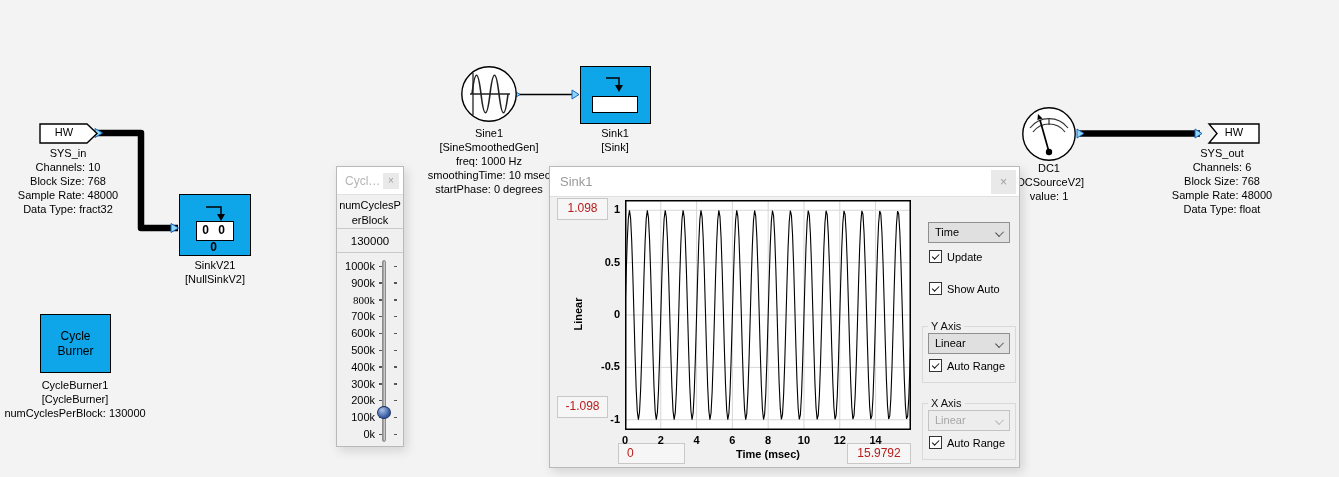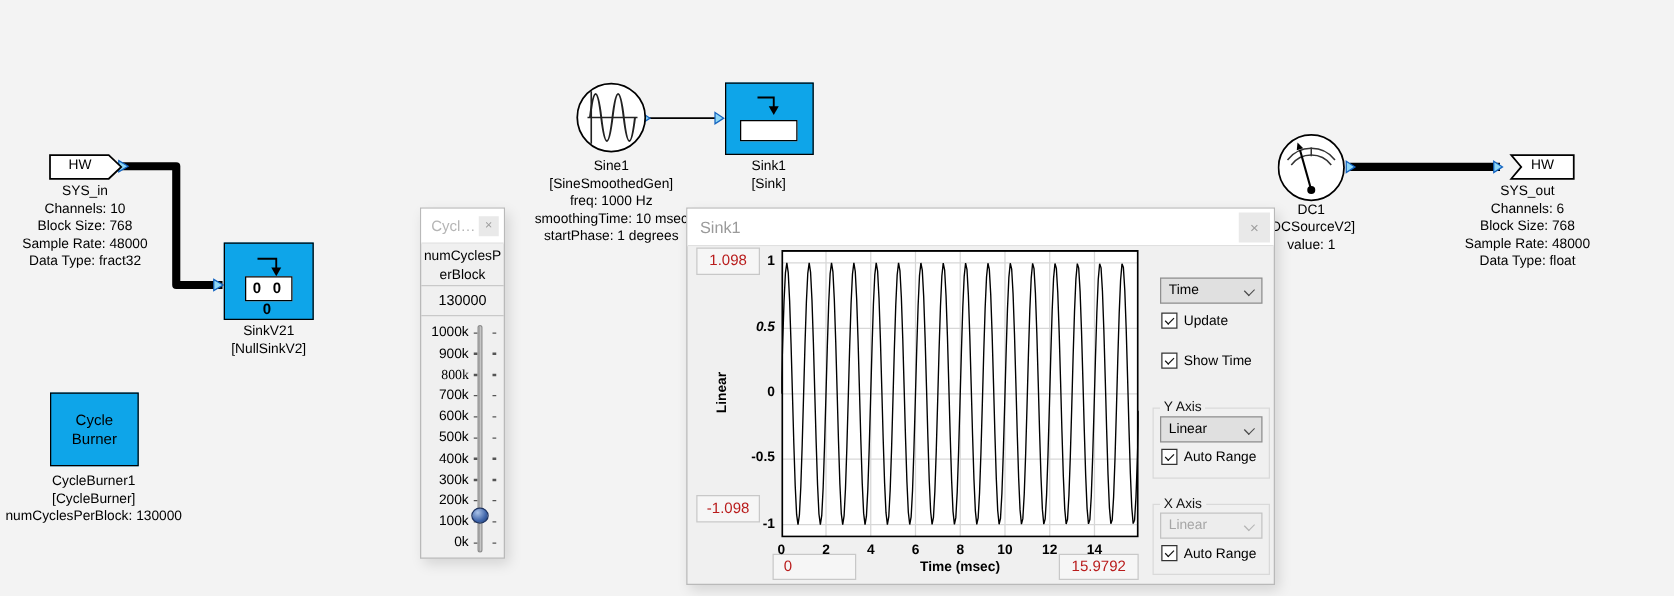--- a/index.html
+++ b/index.html
@@ -99,21 +99,21 @@
     <line x1="13" y1="8" x2="13" y2="50" stroke="#222" stroke-width="1.3"></line>
     <line x1="10" y1="29" x2="50" y2="29" stroke="#222" stroke-width="1.3"></line>
     <path d="M12,29 C15,4 18,4 21,29 C24,54 27,54 30,29 C33,4 36,4 39,29 C42,54 45,54 48,29" fill="none" stroke="#222" stroke-width="1.6"></path>
   </g>
 </svg>
 <div class="caption" style="left:409px;top:126px;width:160px;z-index:2">
   <div>Sine1</div>
   <div>[SineSmoothedGen]</div>
   <div>freq: 1000 Hz</div>
   <div>smoothingTime: 10 msec</div>
-  <div>startPhase: 1 degrees</div>
+  <div>startPhase: 0 degrees</div>
 </div>
 
 <div class="blockrect" style="left:580px;top:66px;width:71px;height:58px;z-index:2">
   <svg width="68" height="28" style="position:absolute;left:0;top:6px">
     <polyline points="25,5 38,5 38,13" fill="none" stroke="#000" stroke-width="1.5"></polyline>
     <polygon points="34,12 42,12 38,19" fill="#000"></polygon>
   </svg>
   <div style="position:absolute;left:11px;top:29px;width:46px;height:17px;border:1.8px solid #000;background:#fff"></div>
 </div>
 <div class="caption" style="left:535px;top:126px;width:160px;z-index:2">
@@ -257,21 +257,21 @@
   <div class="cb" style="left:379px;top:83px">
     <span class="box">
         <span class="mark"></span>
       </span>
     <span>Update</span>
   </div>
   <div class="cb" style="left:379px;top:115px">
     <span class="box">
         <span class="mark"></span>
       </span>
-    <span>Show Time</span>
+    <span>Show Auto</span>
   </div>
 
   <div class="group" style="left:372px;top:159px;width:94px;height:57px">
     <div class="glabel">Y Axis</div>
   </div>
   <div class="combo" style="left:378px;top:166px;width:82px">
     <span>Linear</span>
     <span class="chev"></span>
   </div>
   <div class="cb" style="left:379px;top:192px">
@@ -296,17 +296,17 @@
   </div>
 <div class="xtick" style="left: 60px; top: 267px;">0</div>
     <div class="xtick" style="left: 95.7965px; top: 267px;">2</div>
     <div class="xtick" style="left: 131.593px; top: 267px;">4</div>
     <div class="xtick" style="left: 167.39px; top: 267px;">6</div>
     <div class="xtick" style="left: 203.186px; top: 267px;">8</div>
     <div class="xtick" style="left: 238.983px; top: 267px;">10</div>
     <div class="xtick" style="left: 274.779px; top: 267px;">12</div>
     <div class="xtick" style="left: 310.576px; top: 267px;">14</div>
     <div class="ytick" style="left: 40px; top: 36.2641px;">1</div>
-    <div class="ytick" style="left: 40px; top: 88.6321px; font-style: italic;">0.5</div>
+    <div class="ytick" style="left: 40px; top: 88.6321px;">0.5</div>
     <div class="ytick" style="left: 40px; top: 141px;">0</div>
     <div class="ytick" style="left: 40px; top: 193.368px;">-0.5</div>
     <div class="ytick" style="left: 40px; top: 245.736px;">-1</div>
   </div>
 
 </body></html>

